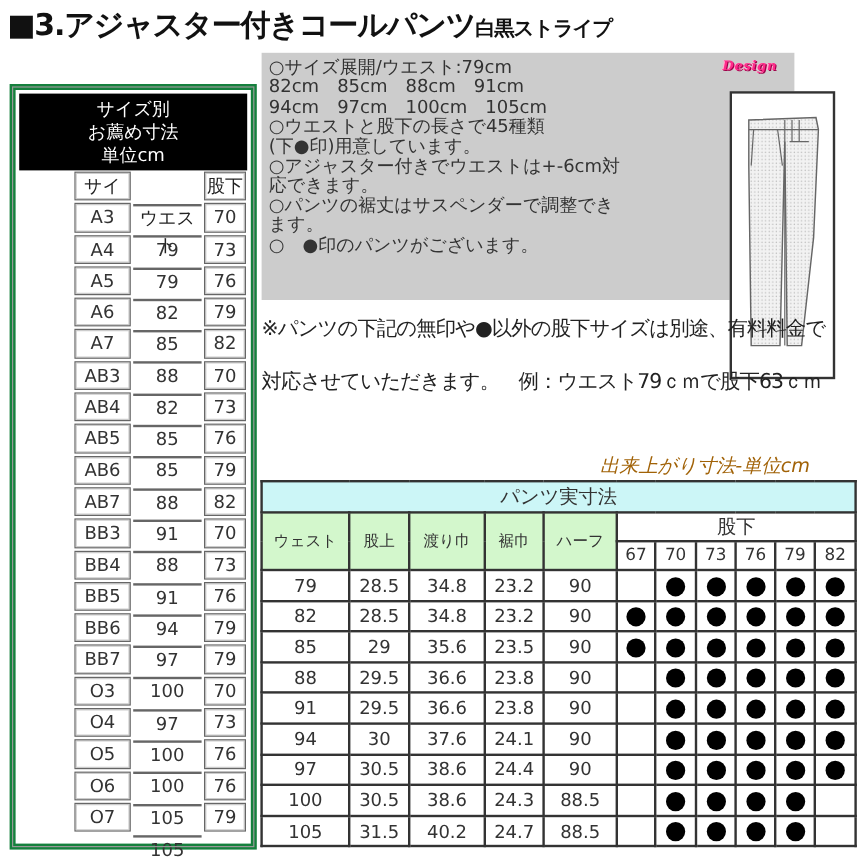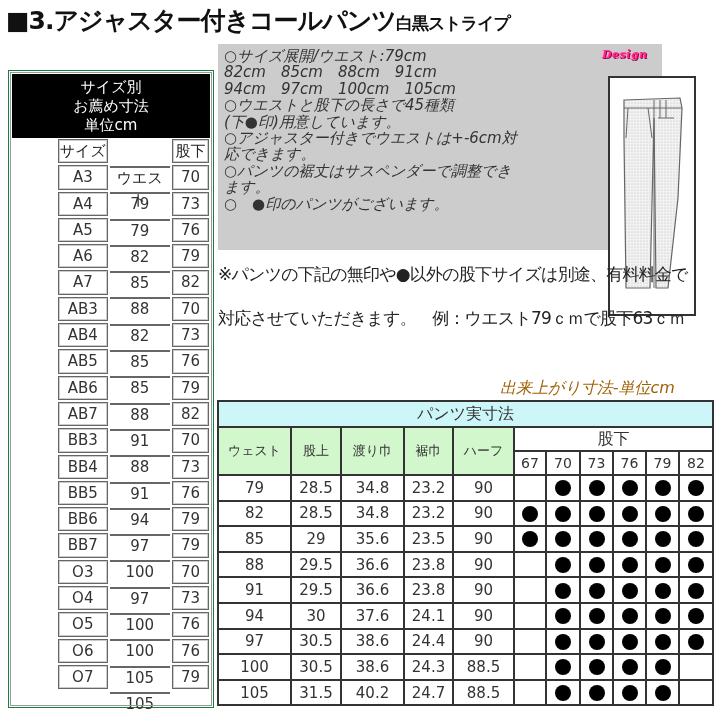--- a/index.html
+++ b/index.html
@@ -9,21 +9,21 @@
   .title {
     position: absolute; left: 6px; top: 4px; height: 36px;
     font-family: "DejaVu Sans", sans-serif; font-weight: bold;
     font-size: 25px; letter-spacing: -1px; color: #111; white-space: nowrap;
   }
   .title .sub { font-size: 17px; letter-spacing: -1px; }
 
   
   .left-table {
     position: absolute; left: 8px; top: 70px; width: 206px; height: 638px;
-    border: 1px solid #15803d; padding: 3px; background: #fff;
+    border: 5px solid #15803d; padding: 3px; background: #fff;
     outline: 1px solid #999; outline-offset: -3px;
   }
   .lt-head {
     background: #000; color: #fff; text-align: center; height: 64px;
     font-size: 15px; line-height: 19px; padding-top: 4px;
   }
   .lt-row { display: flex; height: 26.3px; margin-top: 0px; }
   .lt-cell {
     border: 1px solid #666; box-shadow: inset 0 0 0 1px #ccc;
     margin: 1px 1px; text-align: center; font-size: 15px; line-height: 22px;
@@ -32,21 +32,20 @@
   .lt-cell.c1 { width: 59px; margin-left: 46px; }
   .lt-cell.c2 { width: 72px; margin-top: 28px; }
   .lt-cell.c3 { width: 44px; }
   .lt-colhead .lt-cell { font-size: 15px; color: #222; }
 
   
   .info-box {
     position: absolute; left: 218px; top: 44px; width: 444px; height: 206px;
     background: #cccccc; padding: 4px 6px; font-size: 15px; line-height: 16.4px;
     color: #333;
-    font-style: italic;
   }
   .info-box div { white-space: nowrap; }
 
   
   .design-label {
     position: absolute; left: 602px; top: 48px; font-family: "DejaVu Serif", serif;
     font-style: italic; font-weight: bold; font-size: 11px; color: #ff2a8a;
     text-shadow: 1px 1px 0 #a0004a, -1px 0 0 #ffb0d0; letter-spacing: 0.5px;
   }
   .design-frame {

